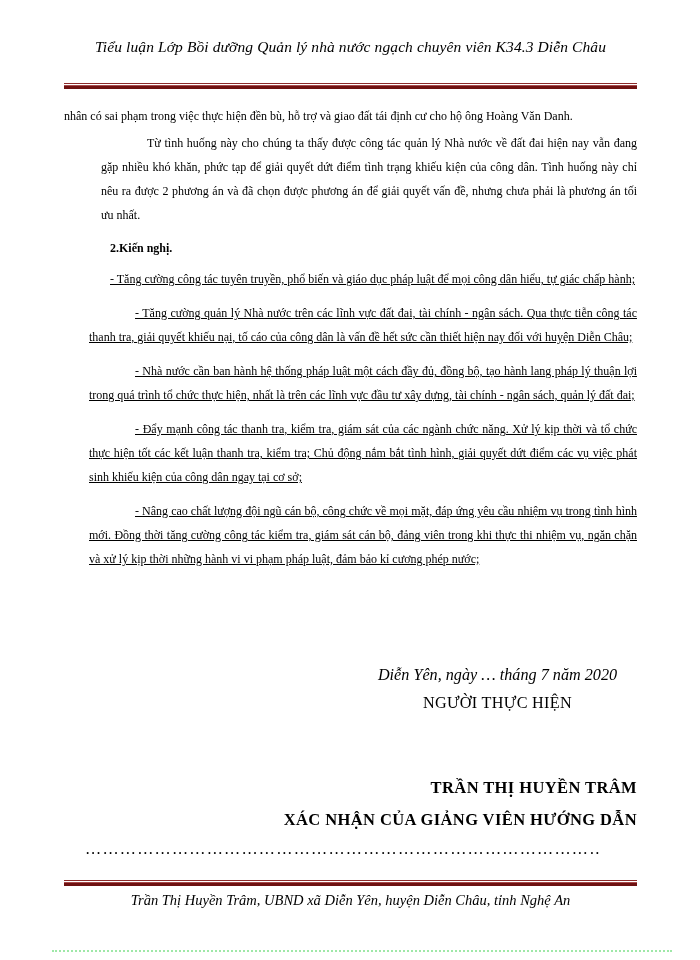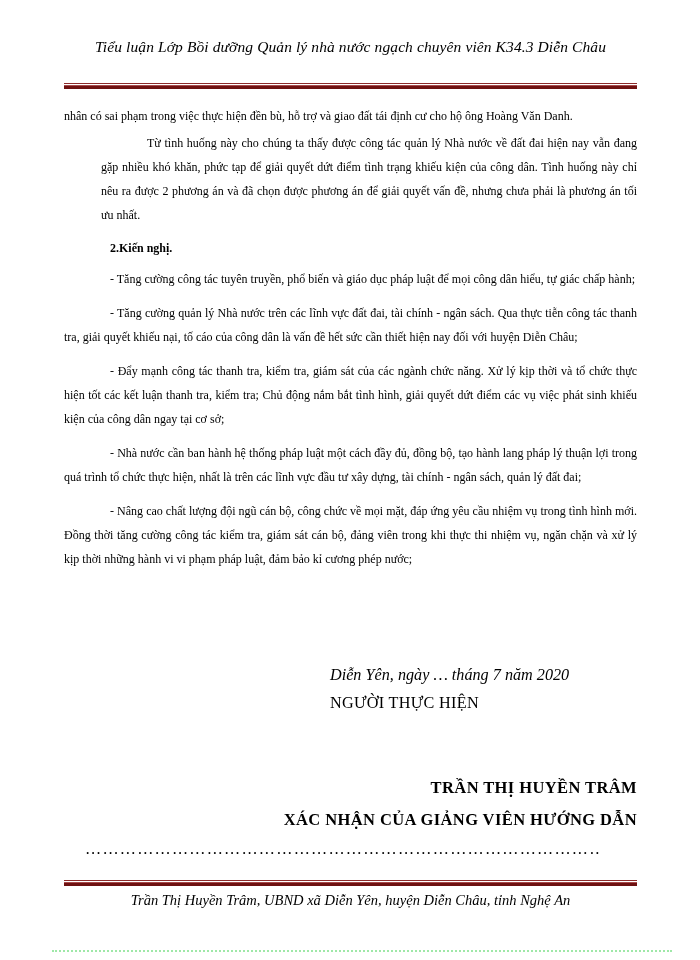--- a/index.html
+++ b/index.html
@@ -79,36 +79,39 @@
     text-align: justify;
     text-justify: inter-word;
     hyphens: none;
   }
   p.indent {
     text-indent: 46px;
     margin-left: 37px;
   }
   p.bullet {
     text-indent: 46px;
+    text-decoration: underline;
   }
   p.heading-sub {
     text-indent: 46px;
     font-weight: bold;
     margin: 9px 0 7px 0;
   }
   p.spaced {
     margin-top: 10px;
+    margin-left: 25px;
   }
 
   
   .sign-zone {
     position: absolute;
-    left: 330px;
+    left: 344px;
     top: 662px;
     width: 307px;
+    text-align: center;
   }
   .sign-date {
     font-style: italic;
     font-size: 16.2px;
     line-height: 26px;
     white-space: nowrap;
   }
   .sign-role {
     font-weight: normal;
     font-size: 16.2px;
@@ -203,23 +206,23 @@
     <p class="para">nhân có sai phạm trong việc thực hiện đền bù, hỗ trợ và giao đất tái định cư cho hộ ông Hoàng Văn Danh.</p>
 
     <p class="para indent">Từ tình huống này cho chúng ta thấy được công tác quản lý Nhà nước về đất đai hiện nay vẫn đang gặp nhiều khó khăn, phức tạp để giải quyết dứt điểm tình trạng khiếu kiện của công dân. Tình huống này chỉ nêu ra được 2 phương án và đã chọn được phương án để giải quyết vấn đề, nhưng chưa phải là phương án tối ưu nhất.</p>
 
     <p class="para heading-sub">2.Kiến nghị.</p>
 
     <p class="para bullet">- Tăng cường công tác tuyên truyền, phổ biến và giáo dục pháp luật để mọi công dân hiểu, tự giác chấp hành;</p>
 
     <p class="para bullet spaced">- Tăng cường quản lý Nhà nước trên các lĩnh vực đất đai, tài chính - ngân sách. Qua thực tiễn công tác thanh tra, giải quyết khiếu nại, tố cáo của công dân là vấn đề hết sức cần thiết hiện nay đối với huyện Diễn Châu;</p>
 
+    <p class="para bullet spaced">- Nhà nước cần ban hành hệ thống pháp luật một cách đầy đủ, đồng bộ, tạo hành lang pháp lý thuận lợi trong quá trình tổ chức thực hiện, nhất là trên các lĩnh vực đầu tư xây dựng, tài chính - ngân sách, quản lý đất đai;</p>
+
     <p class="para bullet spaced">- Đẩy mạnh công tác thanh tra, kiểm tra, giám sát của các ngành chức năng. Xử lý kịp thời và tổ chức thực hiện tốt các kết luận thanh tra, kiểm tra; Chủ động nắm bắt tình hình, giải quyết dứt điểm các vụ việc phát sinh khiếu kiện của công dân ngay tại cơ sở;</p>
-
-    <p class="para bullet spaced">- Nhà nước cần ban hành hệ thống pháp luật một cách đầy đủ, đồng bộ, tạo hành lang pháp lý thuận lợi trong quá trình tổ chức thực hiện, nhất là trên các lĩnh vực đầu tư xây dựng, tài chính - ngân sách, quản lý đất đai;</p>
 
     <p class="para bullet spaced">- Nâng cao chất lượng đội ngũ cán bộ, công chức về mọi mặt, đáp ứng yêu cầu nhiệm vụ trong tình hình mới. Đồng thời tăng cường công tác kiểm tra, giám sát cán bộ, đảng viên trong khi thực thi nhiệm vụ, ngăn chặn và xử lý kịp thời những hành vi vi phạm pháp luật, đảm bảo kỉ cương phép nước;</p>
 
   </div>
 
   <div class="sign-zone">
     <div class="sign-date">Diễn Yên, ngày … tháng 7  năm 2020</div>
     <div class="sign-role">NGƯỜI THỰC HIỆN</div>
   </div>
 

